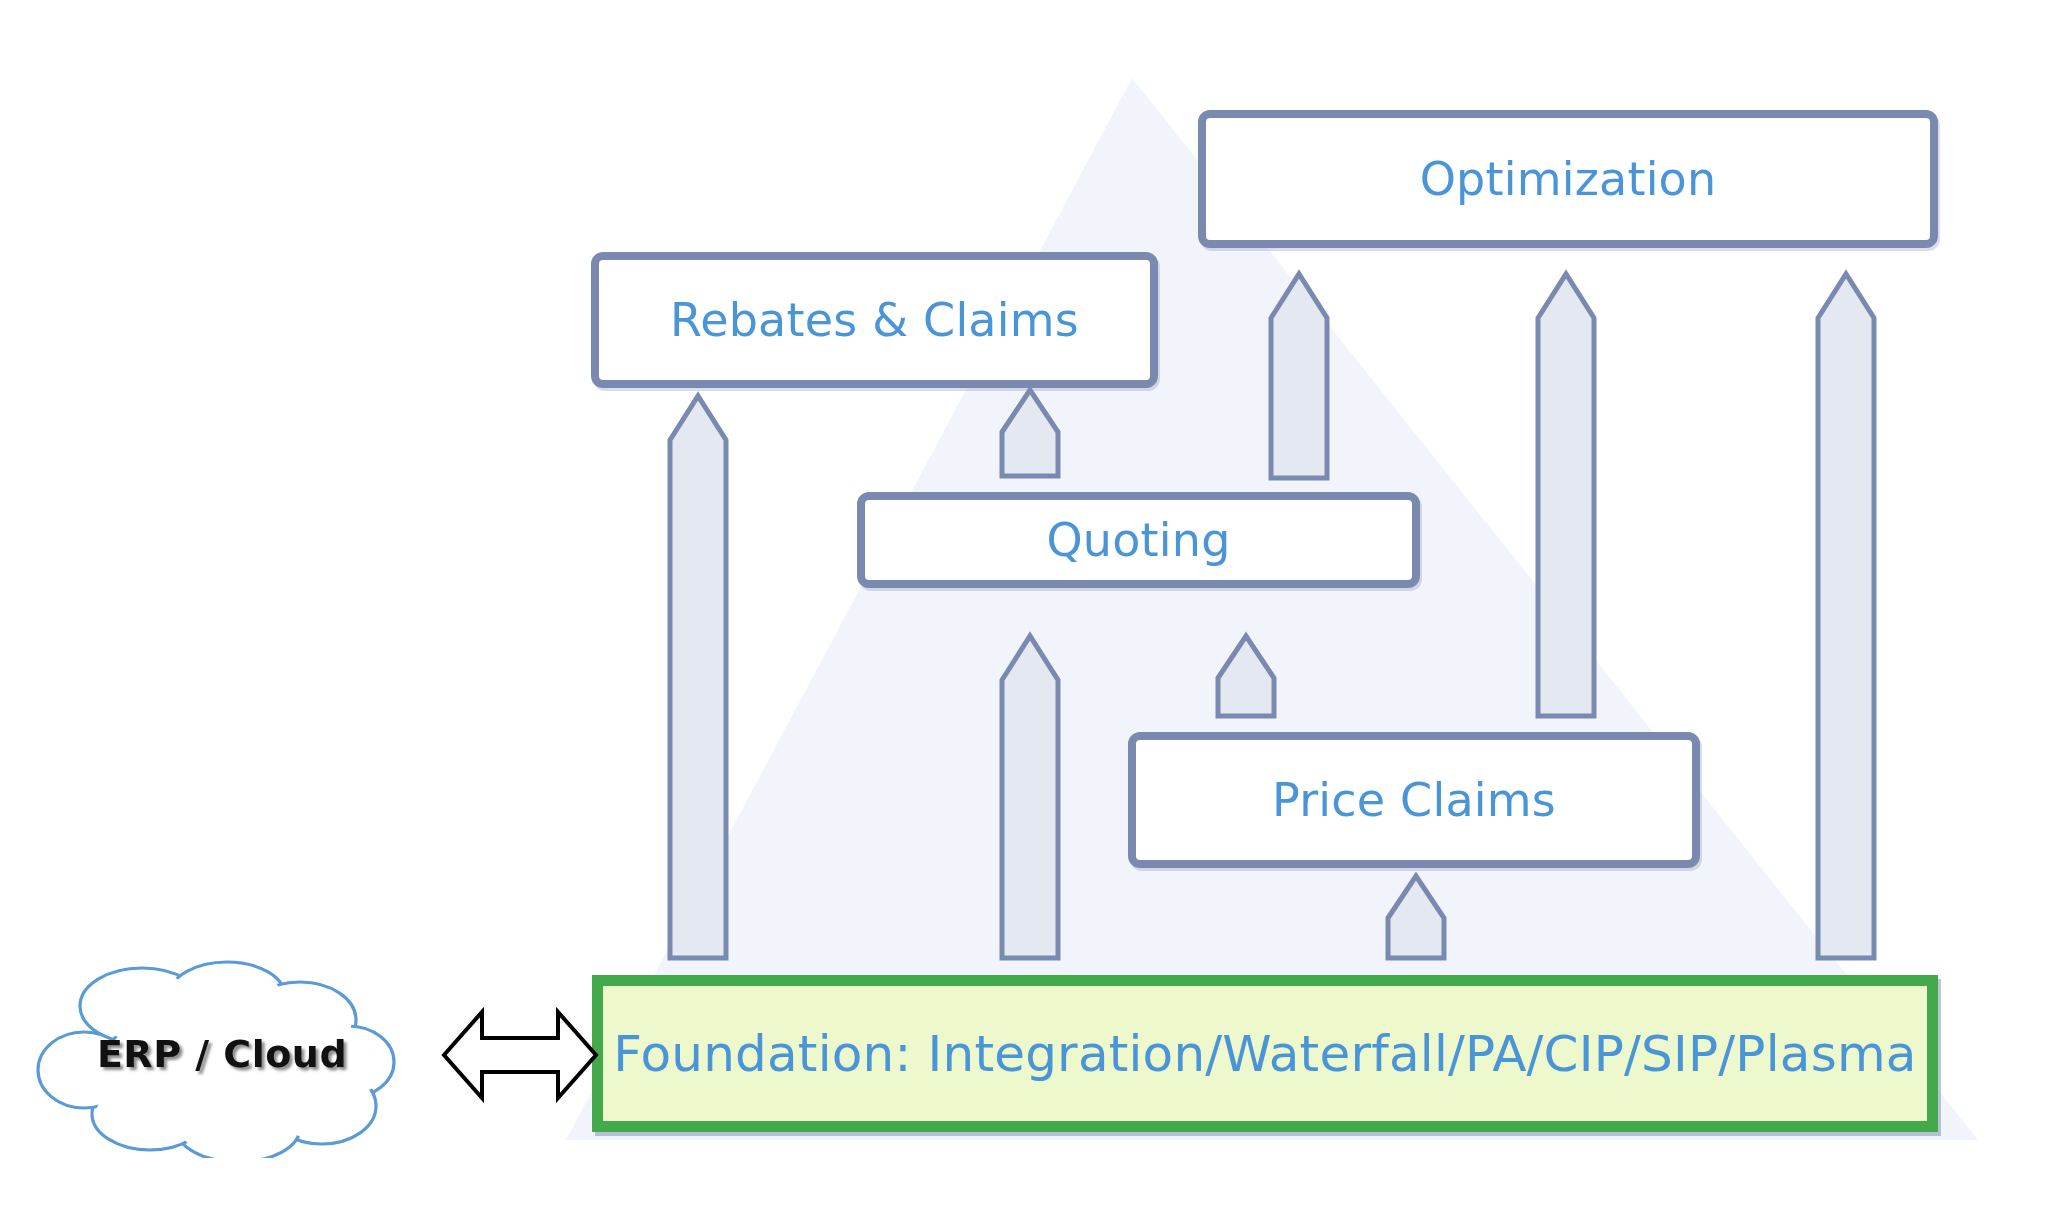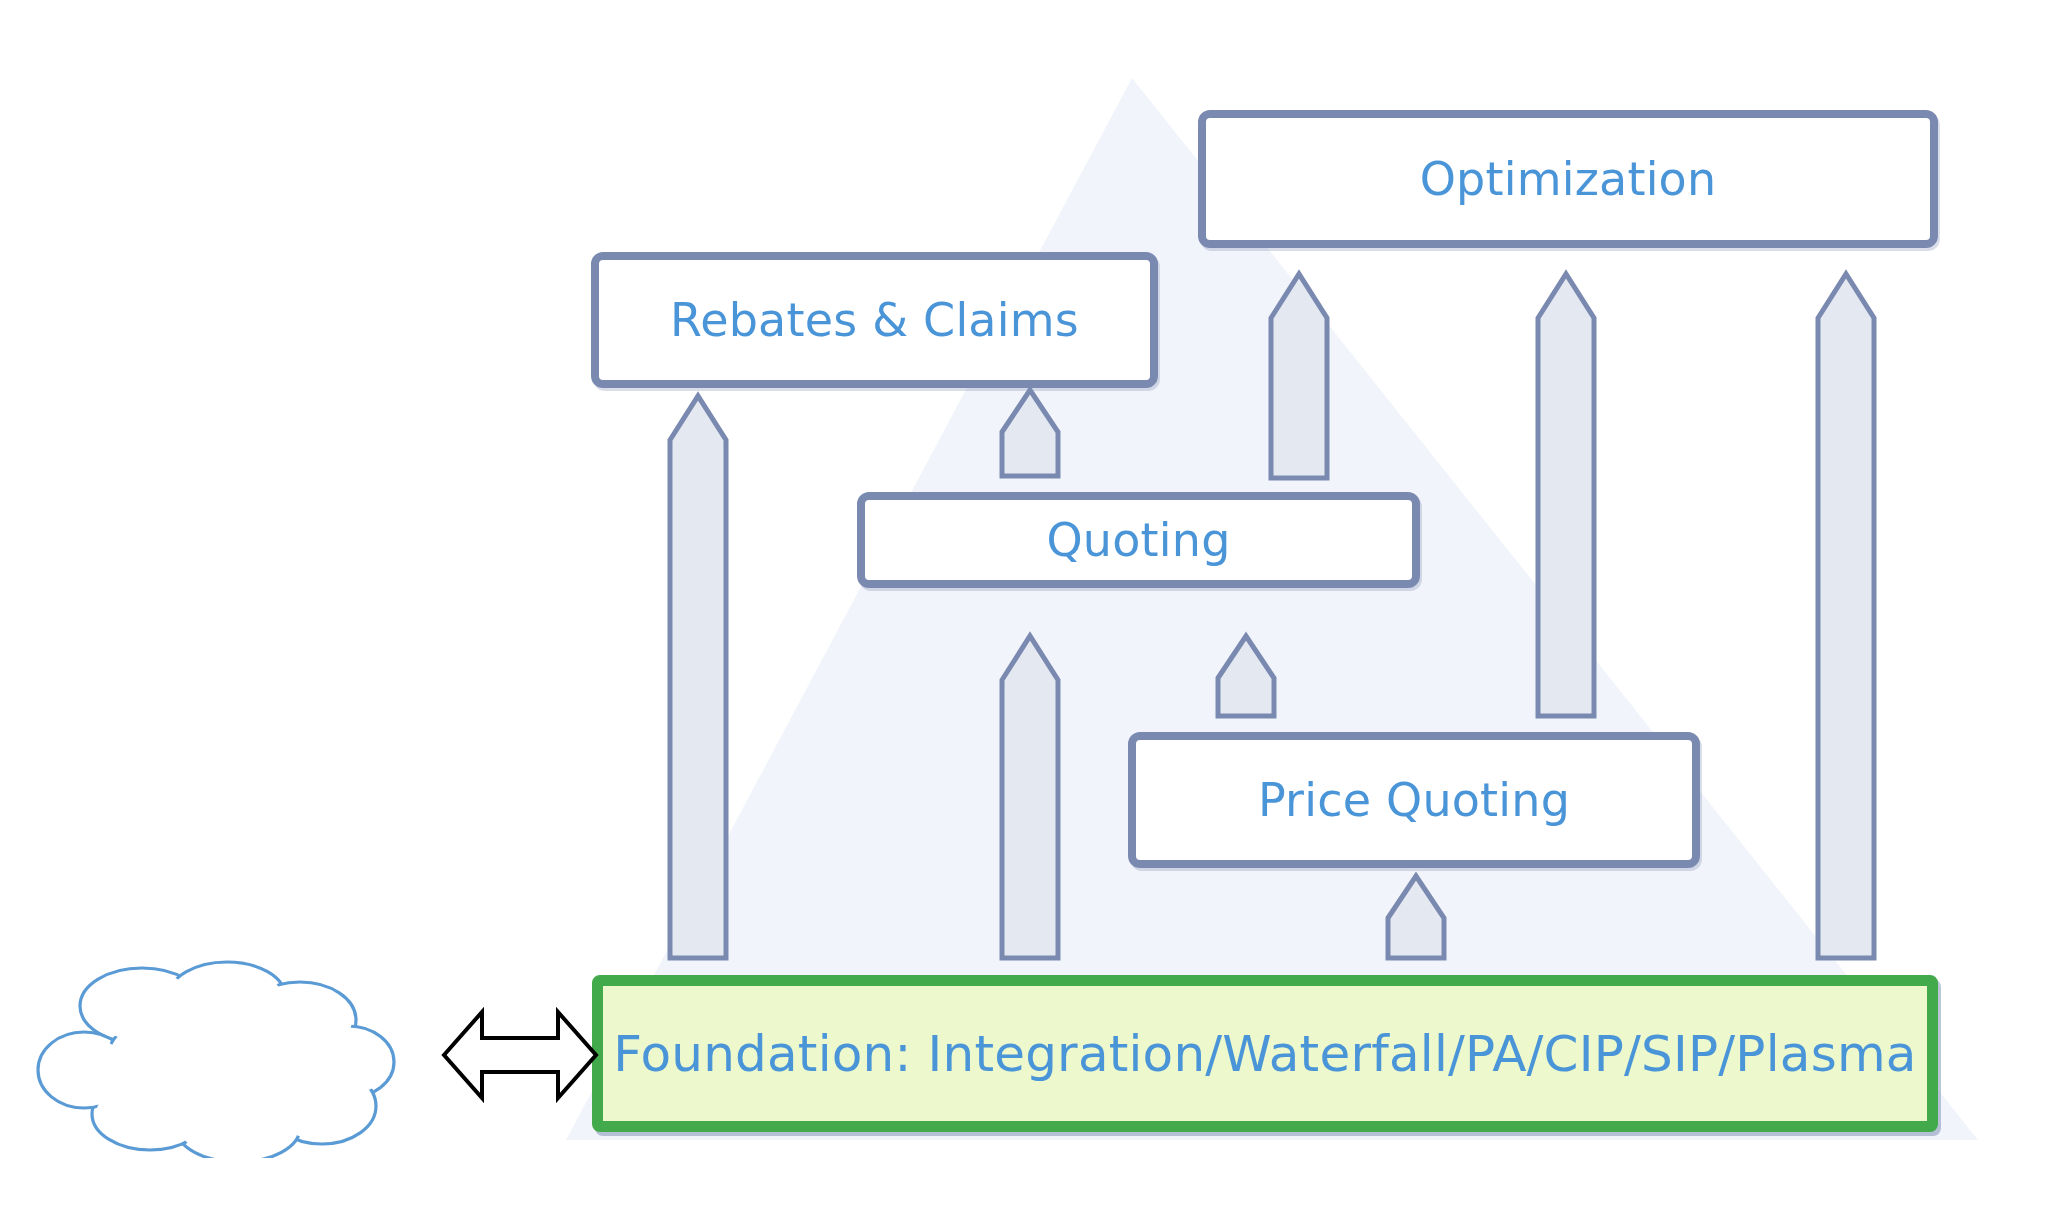--- a/index.html
+++ b/index.html
@@ -40,21 +40,21 @@
 
   #tier-optimization{left:1198px;top:110px;width:740px;height:138px;}
   #tier-rebates     {left:591px; top:252px;width:567px;height:136px;}
   #tier-quoting     {left:857px; top:492px;width:563px;height:96px;}
   #tier-pricesetting{left:1128px;top:732px;width:572px;height:136px;}
 
   #tier-foundation{
     left:592px;top:975px;width:1346px;height:157px;
     background:#edf8cc;
     border:11px solid #42aa4a;
-    border-radius:8px;
+    border-radius:0;
     box-shadow:3px 4px 0 rgba(122,137,176,.5);
     text-align:center;
   }
   #tier-foundation span{font-size:50px;color:#4a95d8;}
 
   
   .cloud{position:absolute;left:22px;top:958px;width:400px;height:200px;z-index:4;}
   .cloud-label{
     position:absolute;left:22px;top:1032px;width:400px;
     text-align:center;z-index:5;
@@ -102,21 +102,21 @@
 
   <div class="tier" id="tier-optimization">
     <span>Optimization</span>
   </div>
 
   <div class="tier" id="tier-quoting">
     <span>Quoting</span>
   </div>
 
   <div class="tier" id="tier-pricesetting">
-    <span>Price Quoting</span>
+    <span>Price Claims</span>
   </div>
 
   <div class="tier" id="tier-foundation">
     <span>Foundation: Integration/Waterfall/PA/CIP/SIP/Plasma</span>
   </div>
 
   <svg class="cloud" viewBox="0 0 400 200" aria-hidden="true">
     <g fill="#ffffff" stroke="#5b9bd5" stroke-width="3.2">
       <ellipse cx="120" cy="48" rx="62" ry="38"></ellipse>
       <ellipse cx="205" cy="38" rx="58" ry="34"></ellipse>
@@ -133,18 +133,19 @@
       <ellipse cx="120" cy="48" rx="58" ry="34"></ellipse>
       <ellipse cx="205" cy="38" rx="54" ry="30"></ellipse>
       <ellipse cx="278" cy="62" rx="52" ry="34"></ellipse>
       <ellipse cx="326" cy="104" rx="42" ry="32"></ellipse>
       <ellipse cx="300" cy="148" rx="50" ry="34"></ellipse>
       <ellipse cx="216" cy="170" rx="58" ry="30"></ellipse>
       <ellipse cx="128" cy="156" rx="54" ry="32"></ellipse>
       <ellipse cx="62" cy="112" rx="42" ry="34"></ellipse>
     </g>
   </svg>
+  <div class="cloud-label">ERP / Cloud</div>
 
   <svg class="dbl-arrow" viewBox="0 0 160 110" aria-hidden="true">
     <path d="M 4 55 L 42 12 L 42 38 L 118 38 L 118 12 L 156 55 L 118 98 L 118 72 L 42 72 L 42 98 Z" fill="#ffffff" stroke="#000000" stroke-width="4" stroke-linejoin="miter"></path>
   </svg>
 
 </div>
 
 </body></html>

